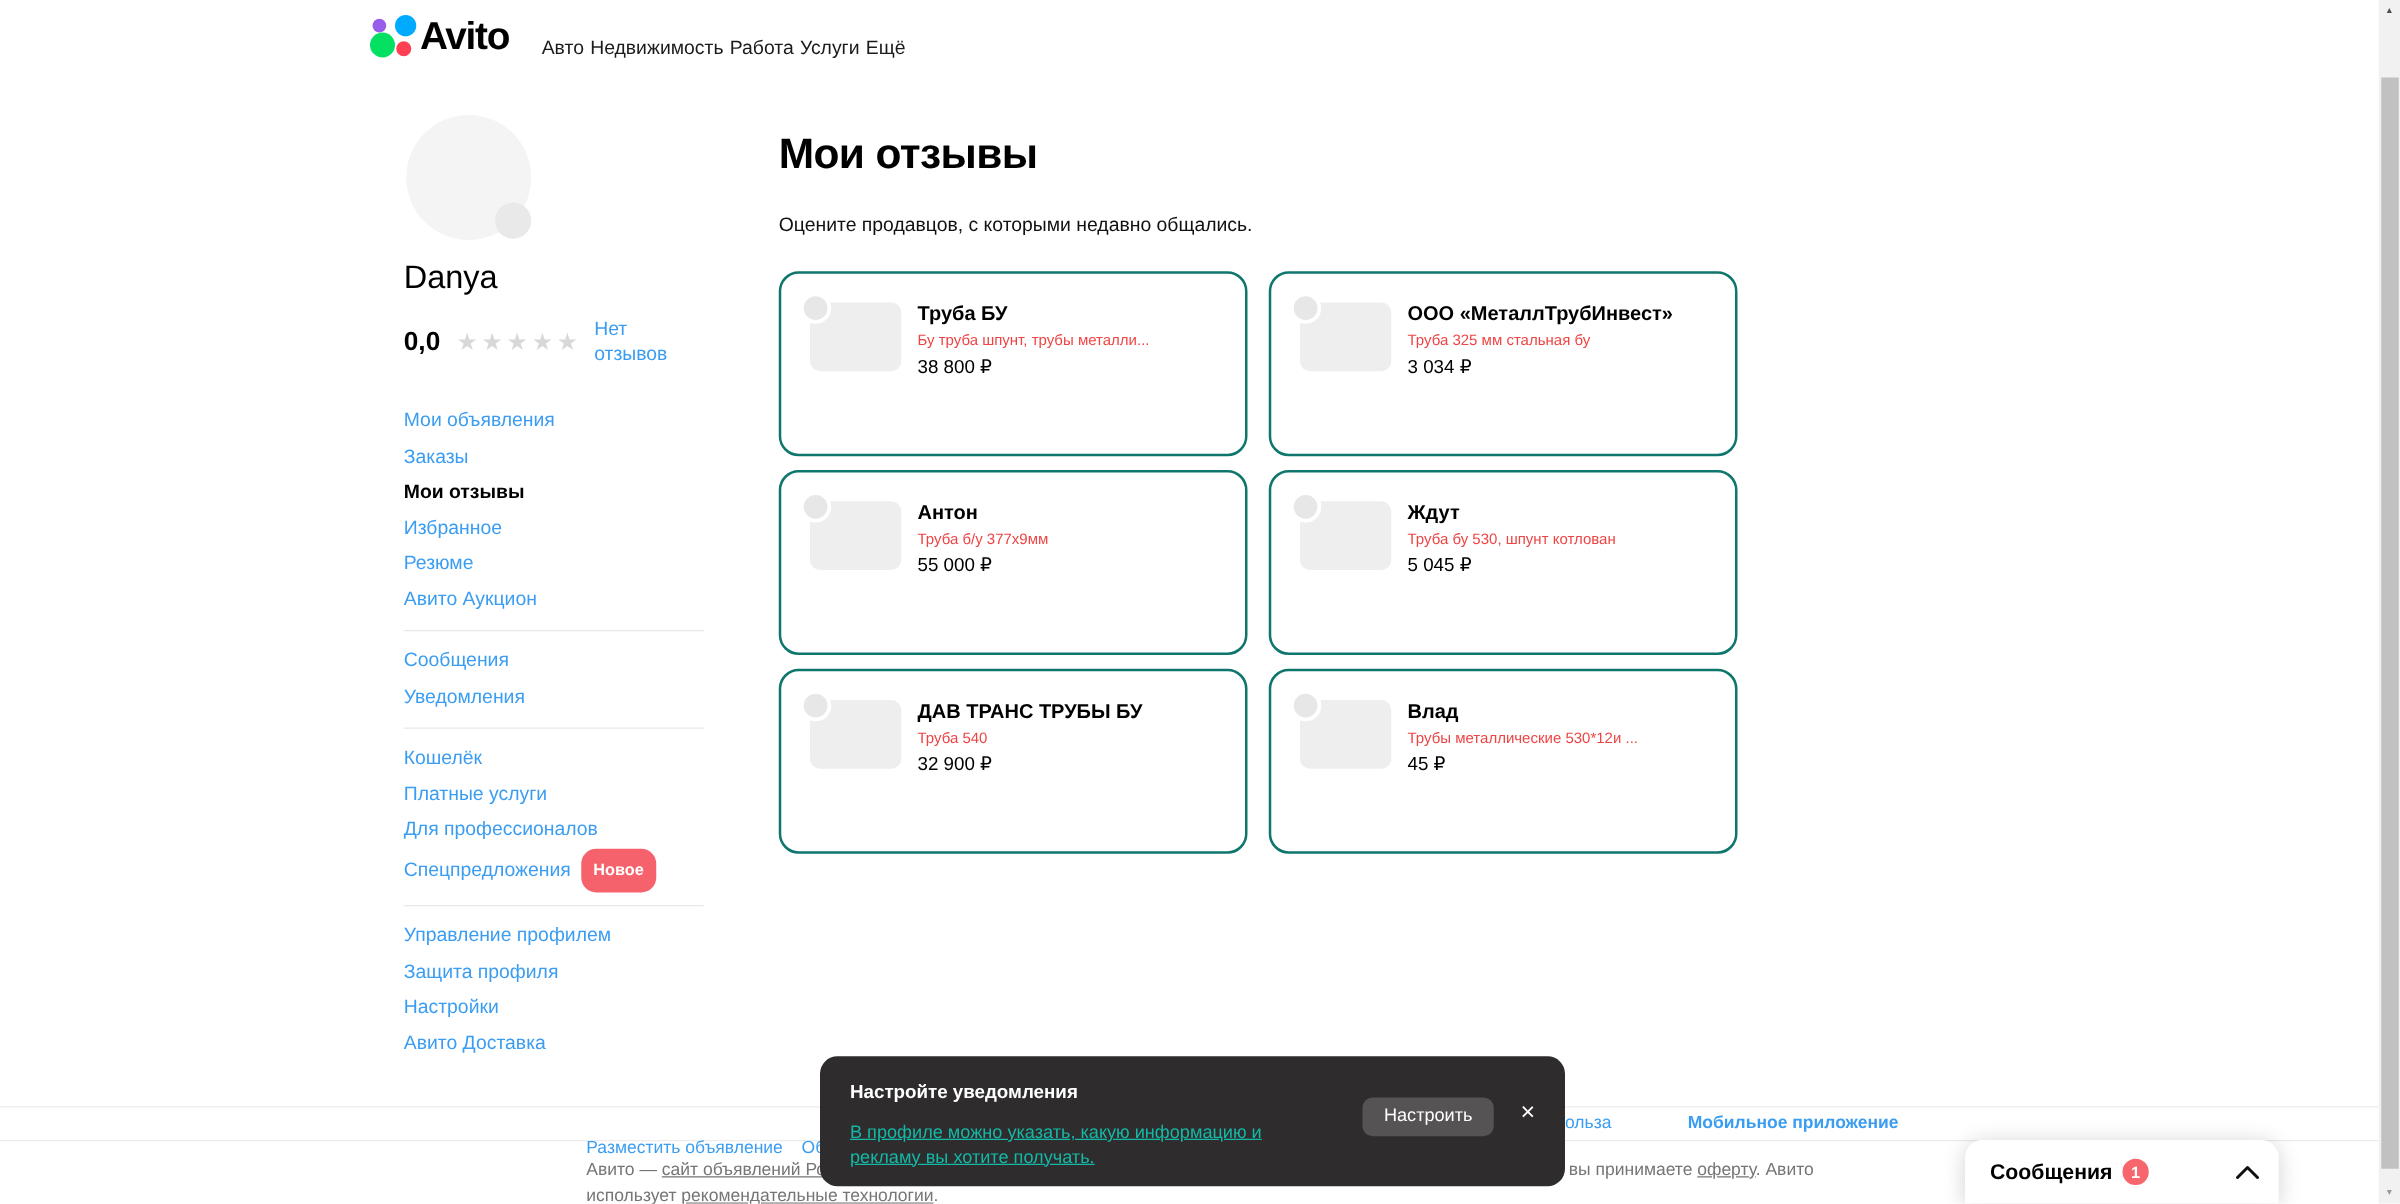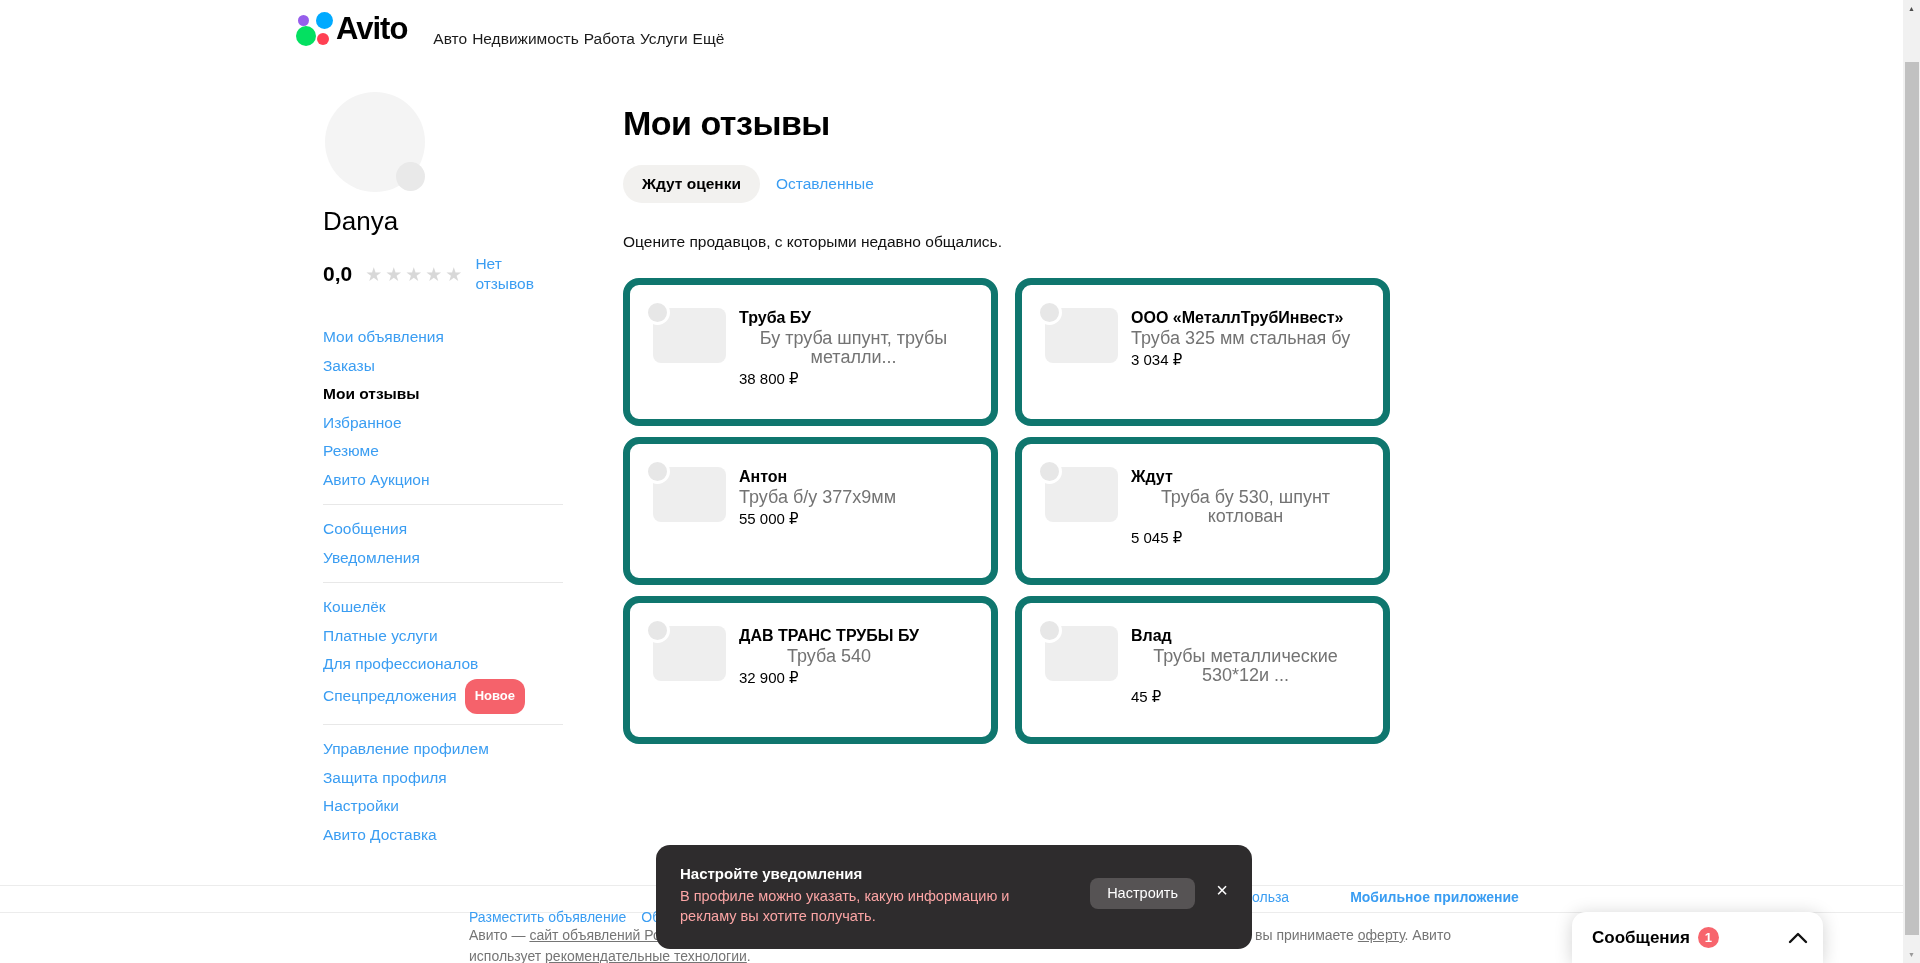--- a/index.html
+++ b/index.html
@@ -44,46 +44,46 @@
                border-radius:12px; padding:3px 10px 4px; margin-left:8px; vertical-align:1px; }
 
   
   .main { position:absolute; left:623px; top:0; width:770px; }
   .page-title { margin:104px 0 0; font-size:34px; line-height:38px; font-weight:700; color:#000; letter-spacing:-0.5px; }
   .tabs { margin-top:23px; display:flex; align-items:center; gap:12px; }
   .tab-active { background:#f2f1ef; border-radius:22px; padding:10px 19px; font-size:15.5px; font-weight:700; color:#000; }
   .tab-link { font-size:15.5px; padding:10px 4px; }
   .subtitle { margin-top:30px; font-size:15.5px; color:#111; }
   .cards { margin-top:27px; display:grid; grid-template-columns:375px 375px; column-gap:17px; row-gap:11px; }
-  .card { height:148px; border:7px solid #0f766e; border-radius:16px; background:#fff; padding:23px; display:flex; cursor:pointer; }
+  .card { height:148px; border:2px solid #0f766e; border-radius:16px; background:#fff; padding:23px; display:flex; cursor:pointer; }
   .thumb { position:relative; width:73px; height:55px; flex-shrink:0; margin-right:13px; }
   .thumb-img { width:73px; height:55px; border-radius:8px; background:#eeeeee; }
   .thumb-dot { position:absolute; left:-8px; top:-8px; width:25px; height:25px; border-radius:50%;
                background:#e7e7e7; border:3px solid #fff; }
   .cname { font-size:16px; line-height:19px; font-weight:700; color:#000; }
-  .cdesc { font-size:18px; line-height:19px; color:#737373; margin-top:2px;text-align:center; }
+  .cdesc { font-size:12px; line-height:19px; color:#ef4444; margin-top:2px; }
   .cprice { font-size:15px; line-height:19px; color:#000; margin-top:2px; }
 
   
   .footline { position:absolute; left:0; width:1903px; border-top:1px solid #ececec; }
   .footline.l1 { top:885px; }
   .footline.l2 { top:912px; }
   .foot-links-left { position:absolute; left:469px; top:909px; display:flex; gap:15px; font-size:14px; }
   .foot-links-right { position:absolute; left:1252px; top:889px; display:flex; gap:13px; font-size:14px; }
   .foot-links-right .bold { font-weight:700;margin-left:48px; }
   .legal { position:absolute; font-size:14px; line-height:20.5px; color:#757575; }
   .legal-left { left:469px; top:925px; }
   .legal-right { left:1255px; top:925px; }
   .legal a { color:#757575; text-decoration:underline; }
 
   
   .toast { position:absolute; left:656px; top:845px; width:596px; height:104px; background:#2e2c2d;
            border-radius:14px; color:#fff; padding:20px 24px; z-index:50; }
   .toast-title { font-size:15px; font-weight:700; }
-  .toast-body { margin-top:5px; font-size:14.5px; line-height:19.5px; width:345px; color:#fca5a5; }
+  .toast-body { margin-top:15px; font-size:14.5px; line-height:19.5px; width:345px; color:#14b8a6;text-decoration:underline; }
   .toast-btn { position:absolute; right:57px; top:33px; background:#565354; border:none; border-radius:8px;
                color:#fff; font-size:14.5px; padding:7px 17px 8px; font-family:inherit; cursor:pointer; }
   .toast-close { position:absolute; right:16px; top:30px; color:#fff; font-size:20px; padding:4px 8px; cursor:pointer; }
 
   
   .messenger { position:absolute; left:1572px; top:912px; width:251px; height:51px; background:#fff;
                border-radius:14px 14px 0 0; box-shadow:0 2px 18px rgba(0,0,0,.18); z-index:60;
                display:flex; align-items:center; padding:0 15px 0 20px; cursor:pointer; }
   .msg-label { font-size:17px; font-weight:700; color:#000; }
   .msg-badge { margin-left:8px; width:21px; height:21px; border-radius:50%; background:#f7656d; color:#fff;
@@ -149,24 +149,20 @@
     <div class="mdiv"></div>
     <a class="mi">Управление профилем</a>
     <a class="mi">Защита профиля</a>
     <a class="mi">Настройки</a>
     <a class="mi">Авито Доставка</a>
   </nav>
 </aside>
 
 <main class="main">
   <h1 class="page-title">Мои отзывы</h1>
-  <div class="tabs">
-    <a class="tab-active">Ждут оценки</a>
-    <a class="tab-link link">Оставленные</a>
-  </div>
   <div class="subtitle">Оцените продавцов, с которыми недавно общались.</div>
 
   <div class="cards">
     <div class="card">
       <div class="thumb">
           <div class="thumb-img"></div>
           <div class="thumb-dot"></div>
         </div>
       <div class="cinfo">
           <div class="cname">Труба БУ</div>

